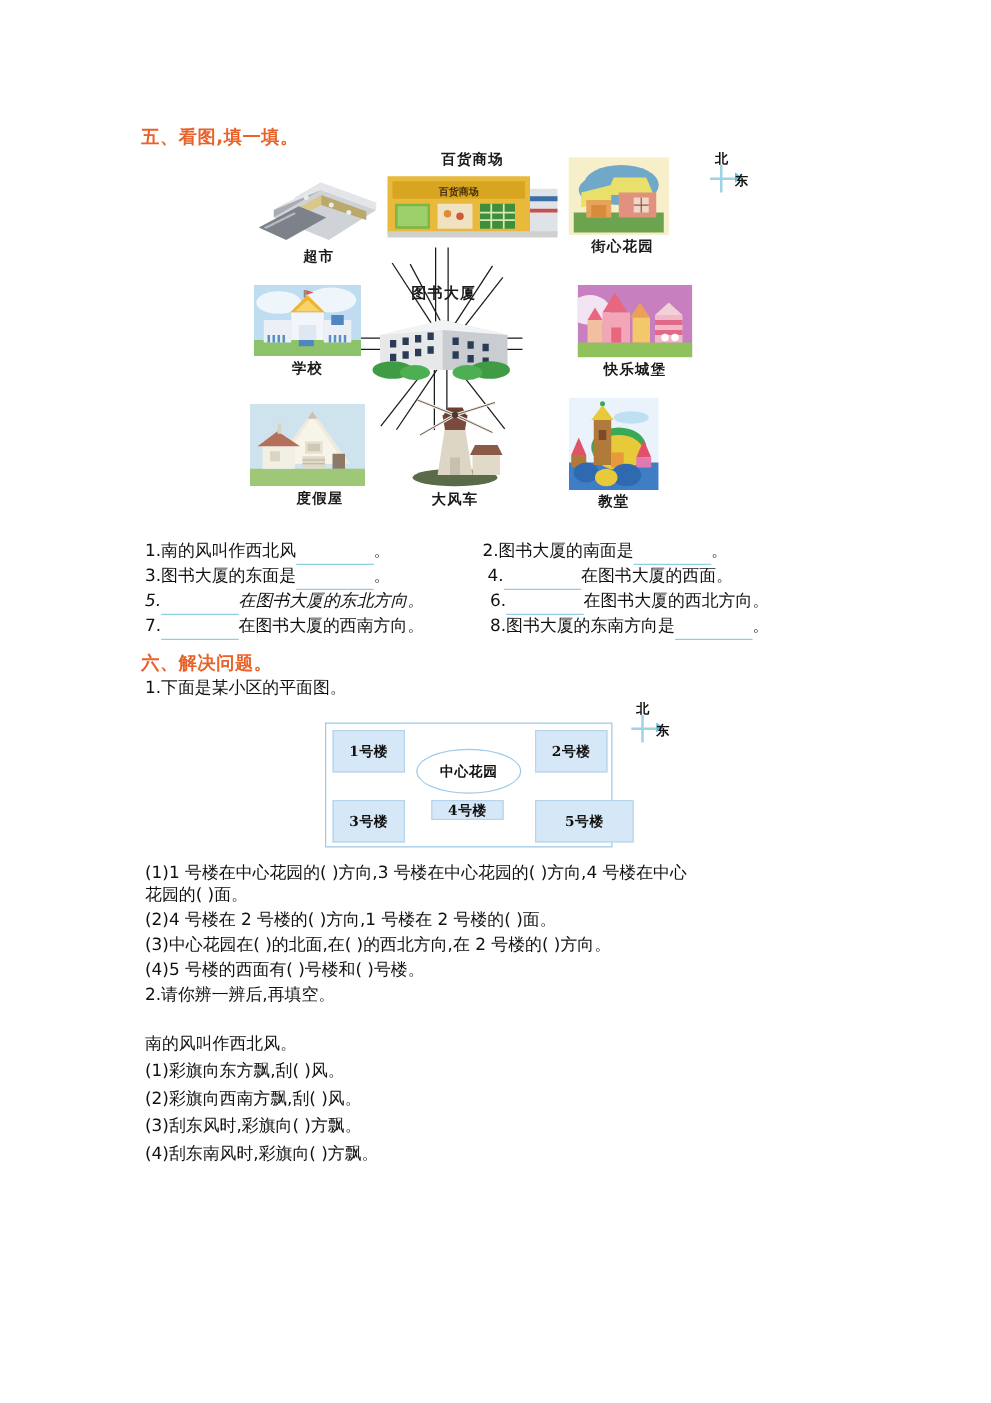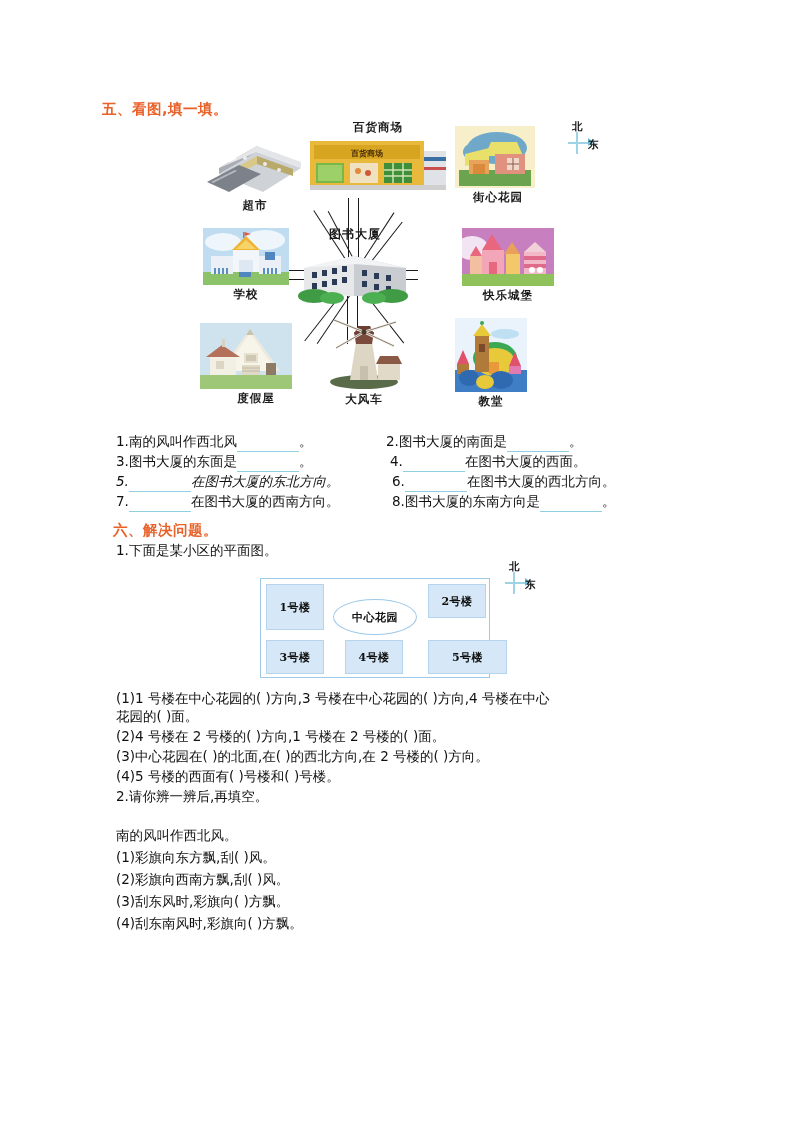--- a/index.html
+++ b/index.html
@@ -115,21 +115,21 @@
     color: #111;
     letter-spacing: 0.5px;
     white-space: nowrap;
   }
 </style>
 </head>
 <body>
 
 <div class="page">
 
-  <div class="section-heading" style="left:102px; top:100px;">五、看图,填一填。</div>
+  <div class="section-heading" style="left:113px; top:100px;">五、看图,填一填。</div>
 
   <div class="map">
 
     <div class="line" style="left:236px; top:143px; width:60px; transform:rotate(-123deg);"></div>
     <div class="line" style="left:244px; top:143px; width:56px; transform:rotate(-118deg);"></div>
     <div class="line" style="left:238px; top:140px; width:60px; transform:rotate(-90deg);"></div>
     <div class="line" style="left:248px; top:140px; width:60px; transform:rotate(-90deg);"></div>
     <div class="line" style="left:252px; top:143px; width:58px; transform:rotate(-57deg);"></div>
     <div class="line" style="left:258px; top:147px; width:55px; transform:rotate(-52deg);"></div>
 
@@ -418,30 +418,30 @@
 
   <div class="compass" style="left:495px; top:560px;">
     <div class="vbar"></div>
     <div class="hbar"></div>
     <div class="arrow"></div>
     <div class="n">北</div>
     <div class="e">东</div>
   </div>
 
   <div class="plan">
-    <div class="blk" style="left:5px; top:5px; width:58px; height:46px;">
+    <div class="blk" style="left:5px; top:5px; width:58px; height:34px;">
       <span>1号楼</span>
     </div>
     <div class="blk" style="left:167px; top:5px; width:58px; height:34px;">
       <span>2号楼</span>
     </div>
     <div class="blk" style="left:5px; top:61px; width:58px; height:34px;">
       <span>3号楼</span>
     </div>
-    <div class="blk" style="left:84px; top:61px; width:58px; height:34px;">
+    <div class="blk" style="left:84px; top:61px; width:58px; height:16px;">
       <span>4号楼</span>
     </div>
     <div class="blk" style="left:167px; top:61px; width:79px; height:34px;">
       <span>5号楼</span>
     </div>
     <div class="garden" style="left:72px; top:20px; width:84px; height:36px;">
       <span>中心花园</span>
     </div>
   </div>
 

